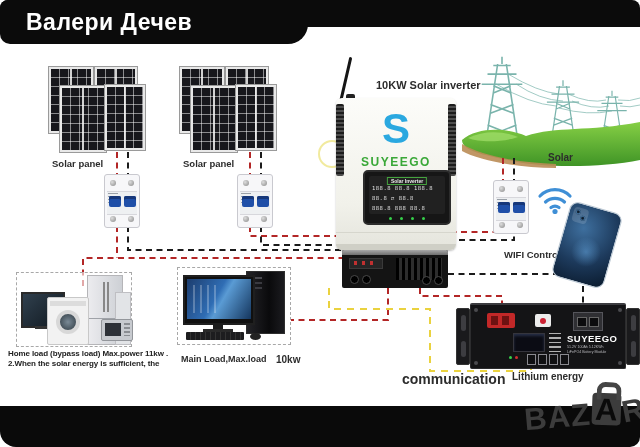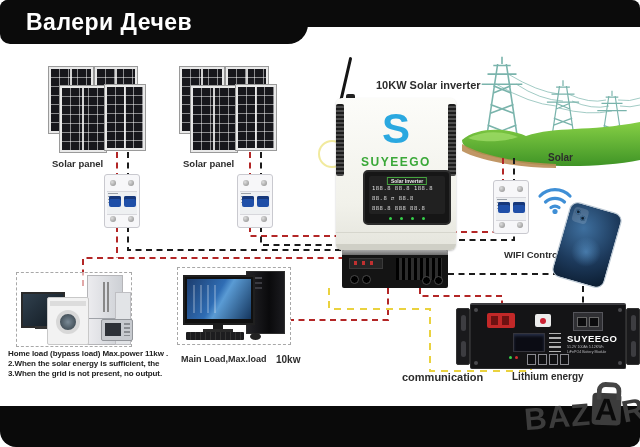--- a/index.html
+++ b/index.html
@@ -400,25 +400,24 @@
           <i></i>
         </span>
       <span class="bat-led" style="left:38px;top:51px;background:#35d04a;"></span>
       <span class="bat-led" style="left:44px;top:51px;background:#d03030;"></span>
     </div>
   </div>
 
   <div class="note" style="left:8px;top:349px;width:174px;">
     <div>Home load  (bypass load)  Max.power 11kw .</div>
     <div>2.When the solar energy is sufficient,  the</div>
-    <div>3.When the grid is not present,  no output.</div>
   </div>
   <div class="label" style="left:181px;top:354px;font-size:9px;">Main Load,Max.load</div>
   <div class="label" style="left:276px;top:354px;font-size:10px;">10kw</div>
-  <div class="label" style="left:402px;top:371px;font-size:11px;">communication</div>
+  <div class="label" style="left:402px;top:371px;font-size:14px;">communication</div>
   <div class="label" style="left:512px;top:371px;font-size:10px;">Lithium energy</div>
 
   <div class="abs bottom-bar"></div>
   <div class="abs bazar-logo">
     <span class="lt">BAZ</span>
       <span class="bag">A</span>
       <span class="lt">R</span>
   </div>
 
 </div>

